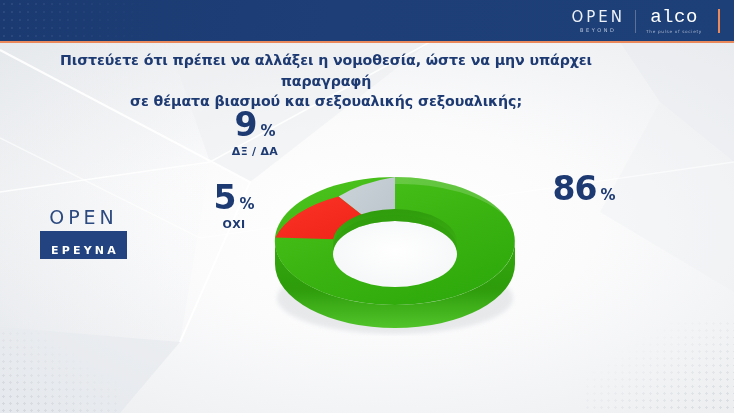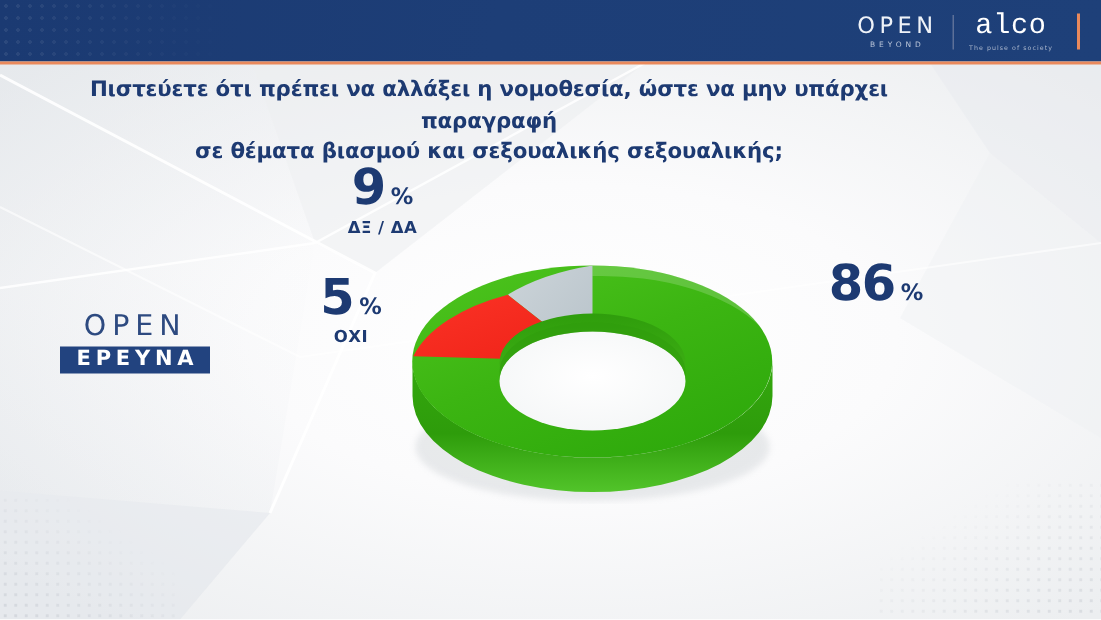--- a/index.html
+++ b/index.html
@@ -78,22 +78,22 @@
   
   .open-erevna{
     position:absolute;left:40px;top:208px;
     display:flex;flex-direction:column;align-items:center;
   }
   .oe-word{
     font-size:19px;letter-spacing:4px;color:#2d4a80;font-weight:400;line-height:1;
   }
   .oe-badge{
     margin-top:4px;background:#22437f;color:#ffffff;
-    font-size:14px;letter-spacing:3.2px;font-weight:bold;
-    padding:1px 8px 3px 11px;line-height:1;
+    font-size:11px;letter-spacing:3.2px;font-weight:bold;
+    padding:14px 8px 3px 11px;line-height:1;
   }
 
   
   .chart-wrap{position:absolute;left:243px;top:96px;width:300px;height:240px;}
   .chart-svg{width:300px;height:240px;display:block;}
 
   
   .lbl{position:absolute;color:#1d3a72;text-align:center;line-height:1;}
   .lbl .pct-row{display:flex;align-items:baseline;justify-content:center;gap:4px;}
   .lbl .num{font-size:33px;font-weight:bold;letter-spacing:-1px;}

